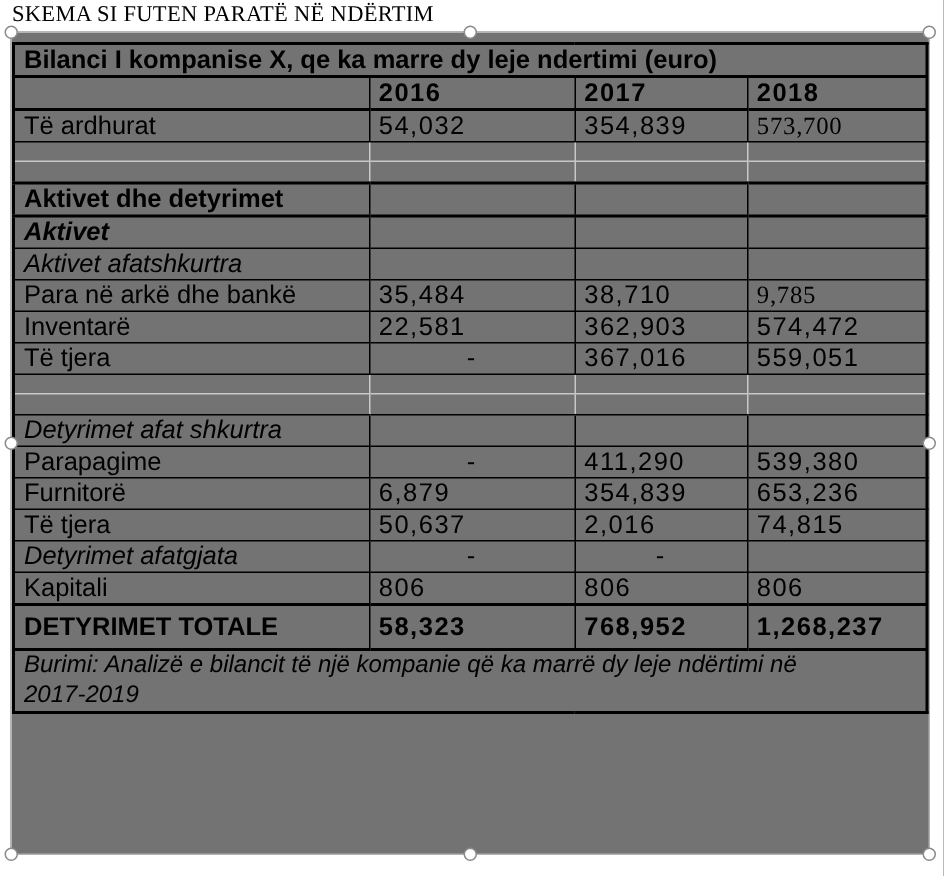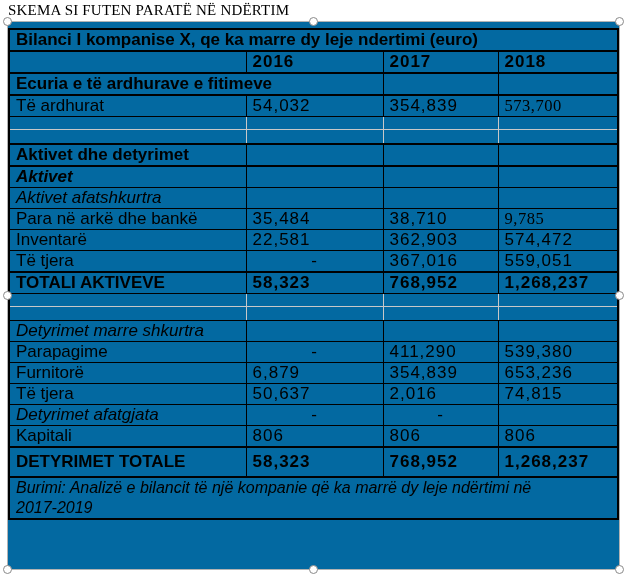--- a/index.html
+++ b/index.html
@@ -7,21 +7,21 @@
     width:629px;height:584px;position:relative;background:#ffffff;
     font-family:"Liberation Sans",sans-serif;color:#000;
   }
   .doc-title{
     position:absolute;left:8px;top:2px;
     font-family:"Liberation Serif",serif;font-size:15px;letter-spacing:.2px;
     white-space:nowrap;
   }
   .image-frame{
     position:absolute;left:7px;top:21px;width:613px;height:549px;
-    border:1px solid #b3b3b3;box-sizing:border-box;background:#0369a1;
+    border:1px solid #b3b3b3;box-sizing:border-box;background:#737373;
   }
   .handle{
     position:absolute;width:9px;height:9px;border-radius:50%;
     background:#fff;border:1px solid #8a8a8a;box-sizing:border-box;z-index:5;
   }
   .h-tl{left:-5px;top:-5px}.h-tc{left:calc(50% - 5px);top:-5px}.h-tr{right:-5px;top:-5px}
   .h-ml{left:-5px;top:calc(50% - 5px)}.h-mr{right:-5px;top:calc(50% - 5px)}
   .h-bl{left:-5px;bottom:-5px}.h-bc{left:calc(50% - 5px);bottom:-5px}.h-br{right:-5px;bottom:-5px}
 
   table.balance{
@@ -77,25 +77,20 @@
       <td colspan="4" class="bold">Bilanci I kompanise X, qe ka marre dy leje ndertimi  (euro)</td>
     </tr>
 
     <tr class="h22 bb2">
       <td></td>
       <td class="num bold">2016</td>
       <td class="num bold">2017</td>
       <td class="num bold">2018</td>
     </tr>
 
-    <tr class="h22 bb2">
-      <td colspan="2" class="bold">Ecuria e të ardhurave e fitimeve</td>
-      <td></td>
-      <td></td>
-    </tr>
 
     <tr class="h21">
       <td>Të ardhurat</td>
       <td class="num">54,032</td>
       <td class="num">354,839</td>
       <td class="num serifnum">573,700</td>
     </tr>
 
 
     <tr class="h13 sep sepA">
@@ -147,43 +142,37 @@
     </tr>
 
     <tr class="h21">
       <td>Të tjera</td>
       <td class="dash">-</td>
       <td class="num">367,016</td>
       <td class="num">559,051</td>
     </tr>
 
 
-    <tr class="h22 bt2">
-      <td class="bold">TOTALI AKTIVEVE</td>
-      <td class="num bold">58,323</td>
-      <td class="num bold">768,952</td>
-      <td class="num bold">1,268,237</td>
-    </tr>
 
     <tr class="h13 sep sepA">
       <td></td>
           <td></td>
           <td></td>
           <td></td>
     </tr>
     <tr class="h14 sep">
       <td></td>
           <td></td>
           <td></td>
           <td></td>
     </tr>
 
 
     <tr class="h21">
-      <td class="it">Detyrimet marre shkurtra</td>
+      <td class="it">Detyrimet afat shkurtra</td>
       <td></td>
       <td></td>
       <td></td>
     </tr>
 
     <tr class="h21">
       <td>Parapagime</td>
       <td class="dash">-</td>
       <td class="num">411,290</td>
       <td class="num">539,380</td>

